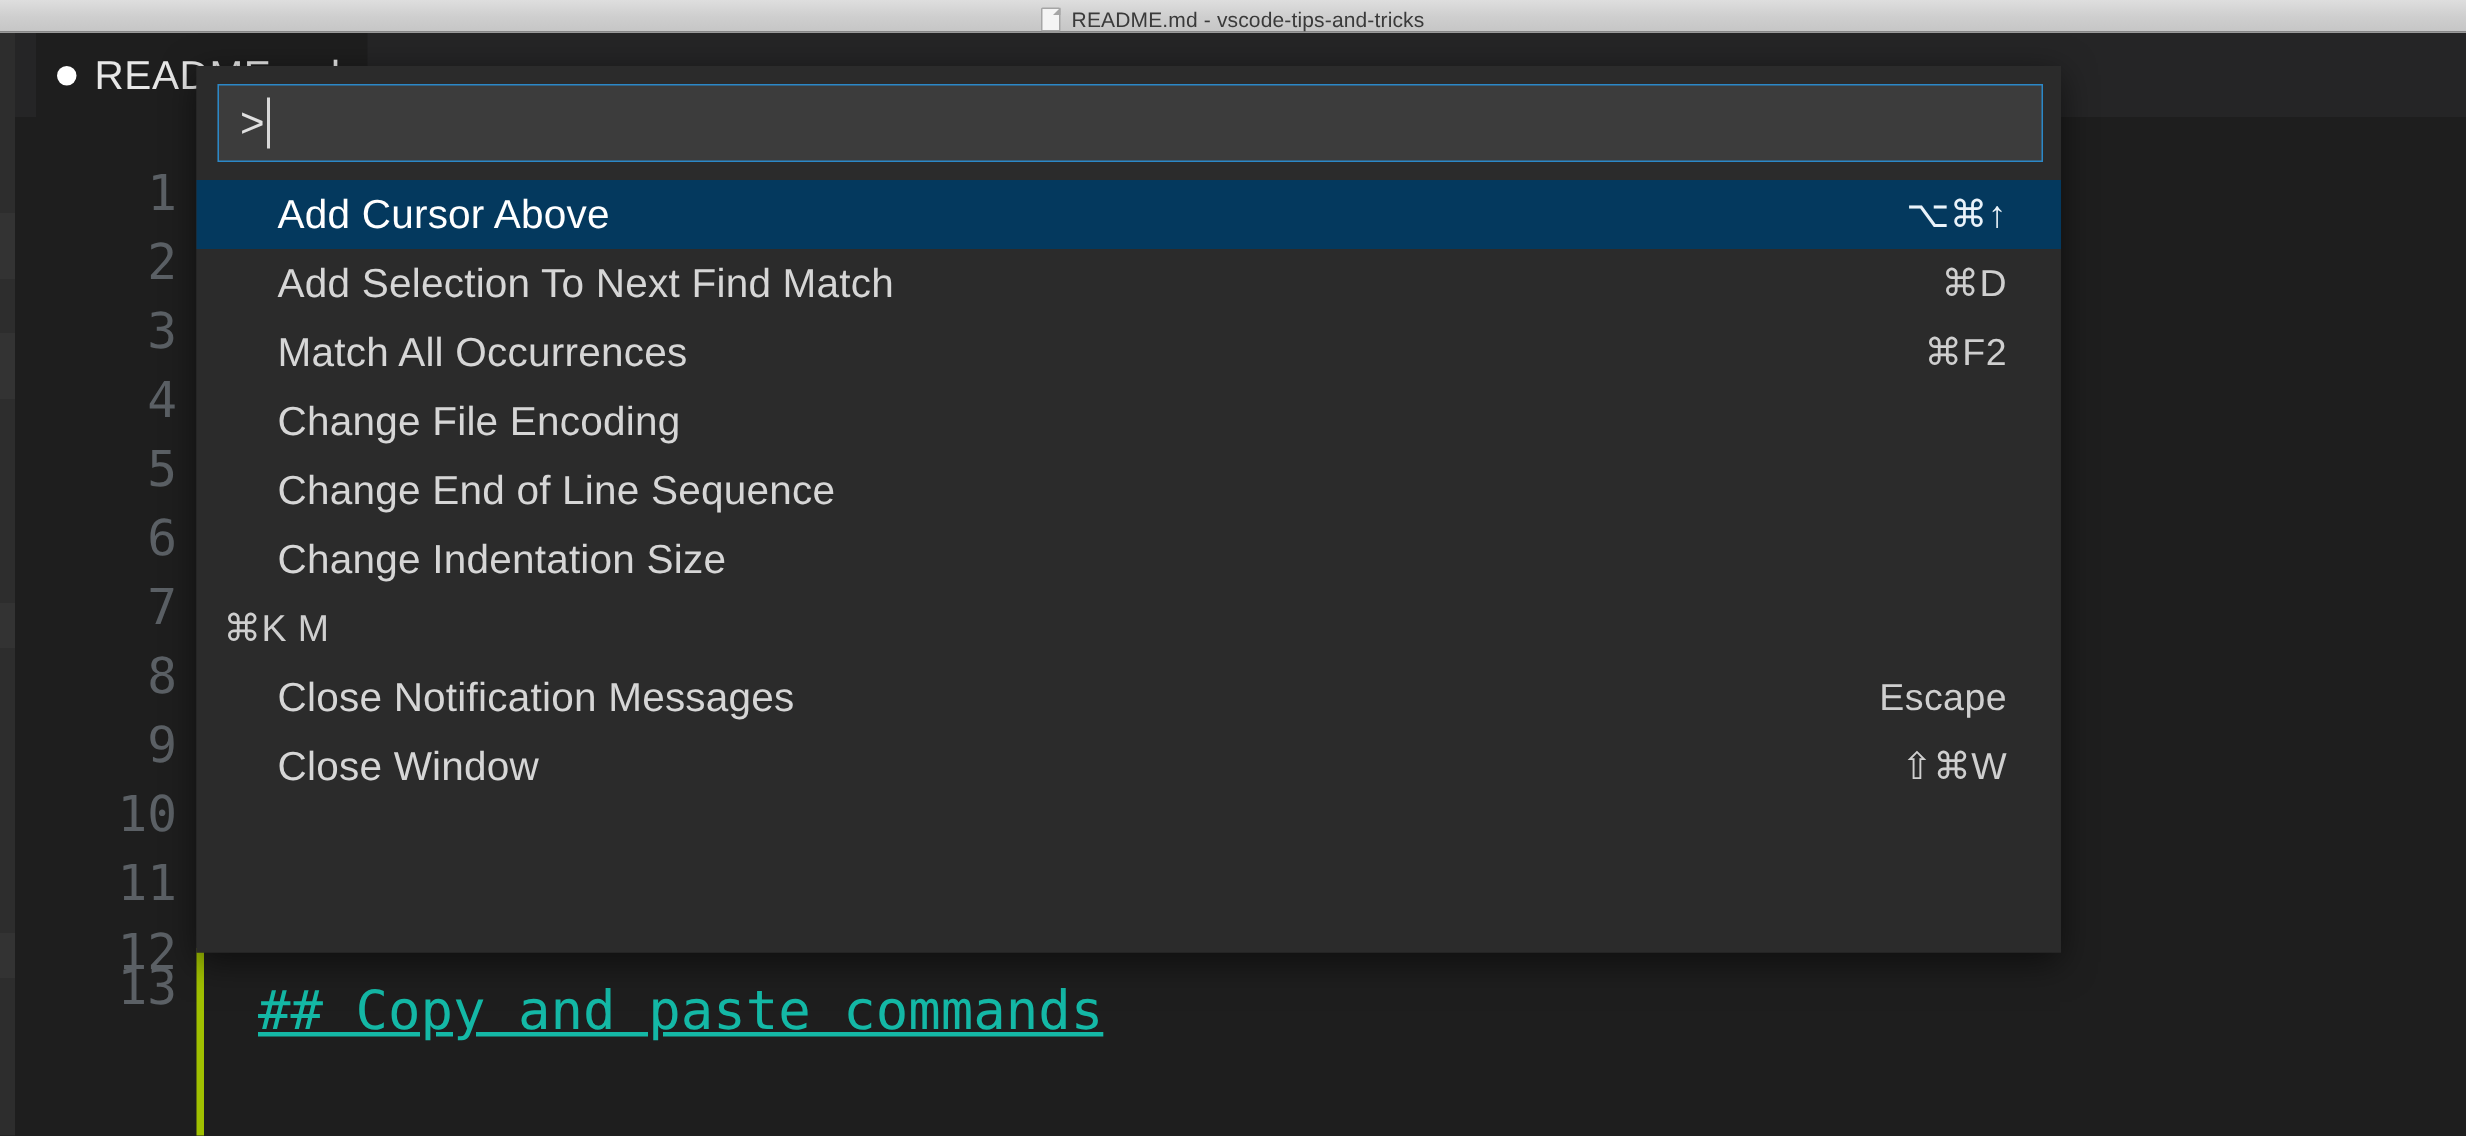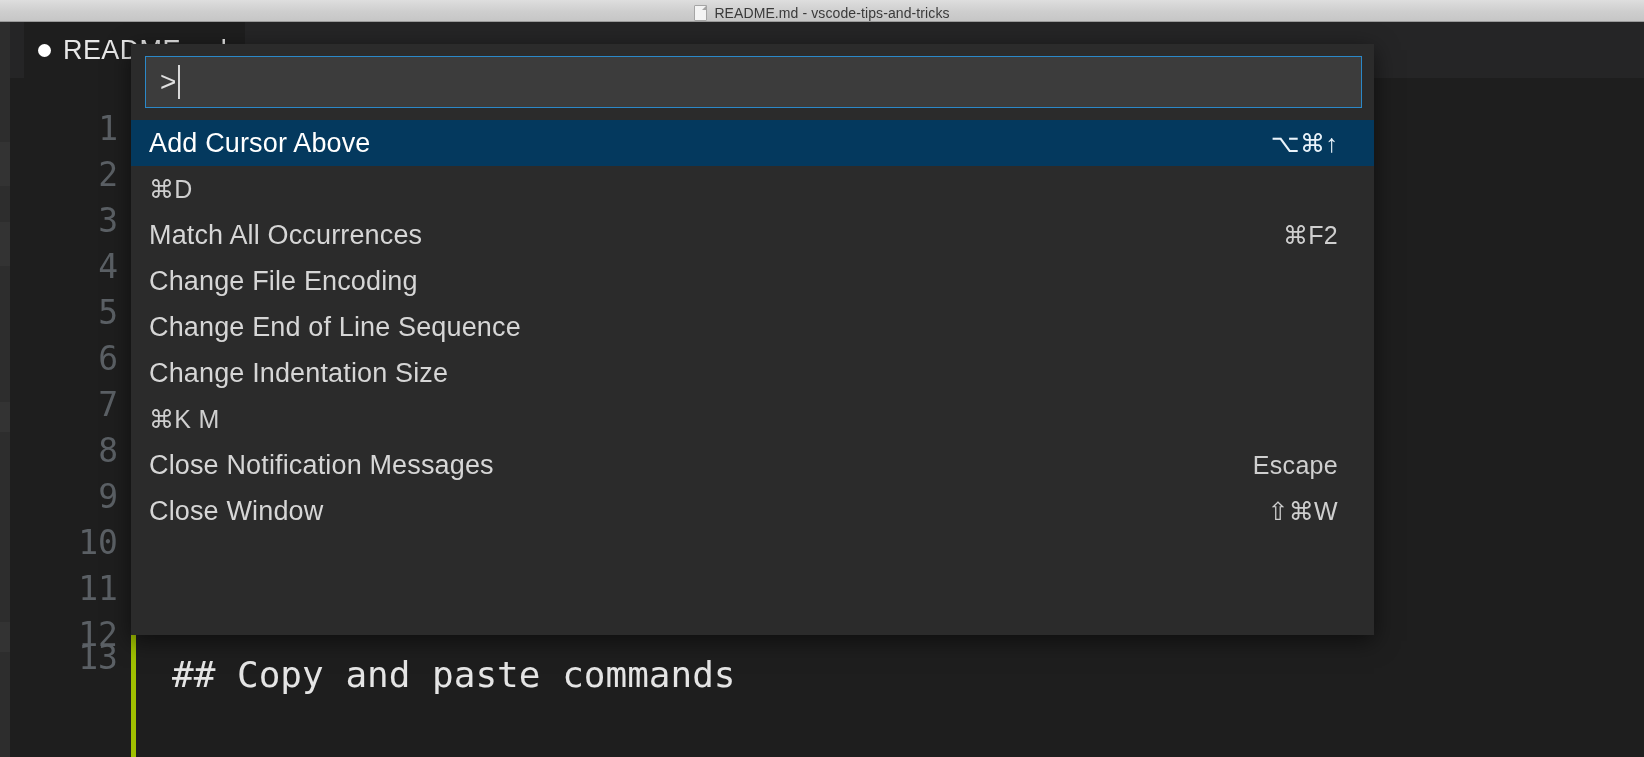--- a/index.html
+++ b/index.html
@@ -89,21 +89,21 @@
   
   #editorcontent {
     position: absolute; left: 136px; top: 56px; width: 1508px; height: 679px;
     overflow: hidden;
   }
   .code-line {
     position: absolute; left: 36px;
     font-family: "DejaVu Sans Mono", monospace;
     font-size: 36px; line-height: 46px; white-space: pre;
   }
-  .c-head { color: #e5e5e5; }
+  .c-head { color: #14b8a6; text-decoration: underline; }
   .c-text { color: #d4d4d4; }
 
   
   #palette {
     position: absolute; left: 131px; top: 22px;
     width: 1243px; height: 591px;
     background: #2b2b2b;
     box-shadow: 0 6px 22px rgba(0,0,0,.55);
     z-index: 40;
   }
@@ -133,21 +133,21 @@
   }
   .pl-row {
     position: relative;
     height: 46px;
     display: flex; align-items: center; justify-content: space-between;
     padding: 0 36px 0 18px;
     color: #d6d6d6;
   }
   .pl-row.selected { background: #04395e; color: #ffffff; }
   .pl-label {
-    font-size: 27px; letter-spacing: .15px; white-space: nowrap;
+    font-size: 27px; letter-spacing: .15px; white-space: nowrap; margin-left: 36px;
   }
   .pl-key {
     font-size: 25px; color: #cfcfcf; white-space: nowrap; letter-spacing: .3px;
   }
   .pl-row.selected .pl-key { color: #eaf3fa; }
 </style>
 </head>
 <body>
 
 <div id="titlebar">
@@ -200,20 +200,21 @@
         <span class="pi-value" title="Type the name of a command to run.">&gt;</span>
         <span class="caret"></span>
       </div>
     </div>
     <div id="palette-list">
         <div class="pl-row selected">
           <span class="pl-label">Add Cursor Above</span>
           <span class="pl-key">⌥⌘↑</span>
         </div>
         <div class="pl-row">
+          <span class="pl-label">Add Selection To Next Find Match</span>
           <span class="pl-key">⌘D</span>
         </div>
         <div class="pl-row">
           <span class="pl-label">Match All Occurrences</span>
           <span class="pl-key">⌘F2</span>
         </div>
         <div class="pl-row">
           <span class="pl-label">Change File Encoding</span>
           <span class="pl-key"></span>
         </div>

